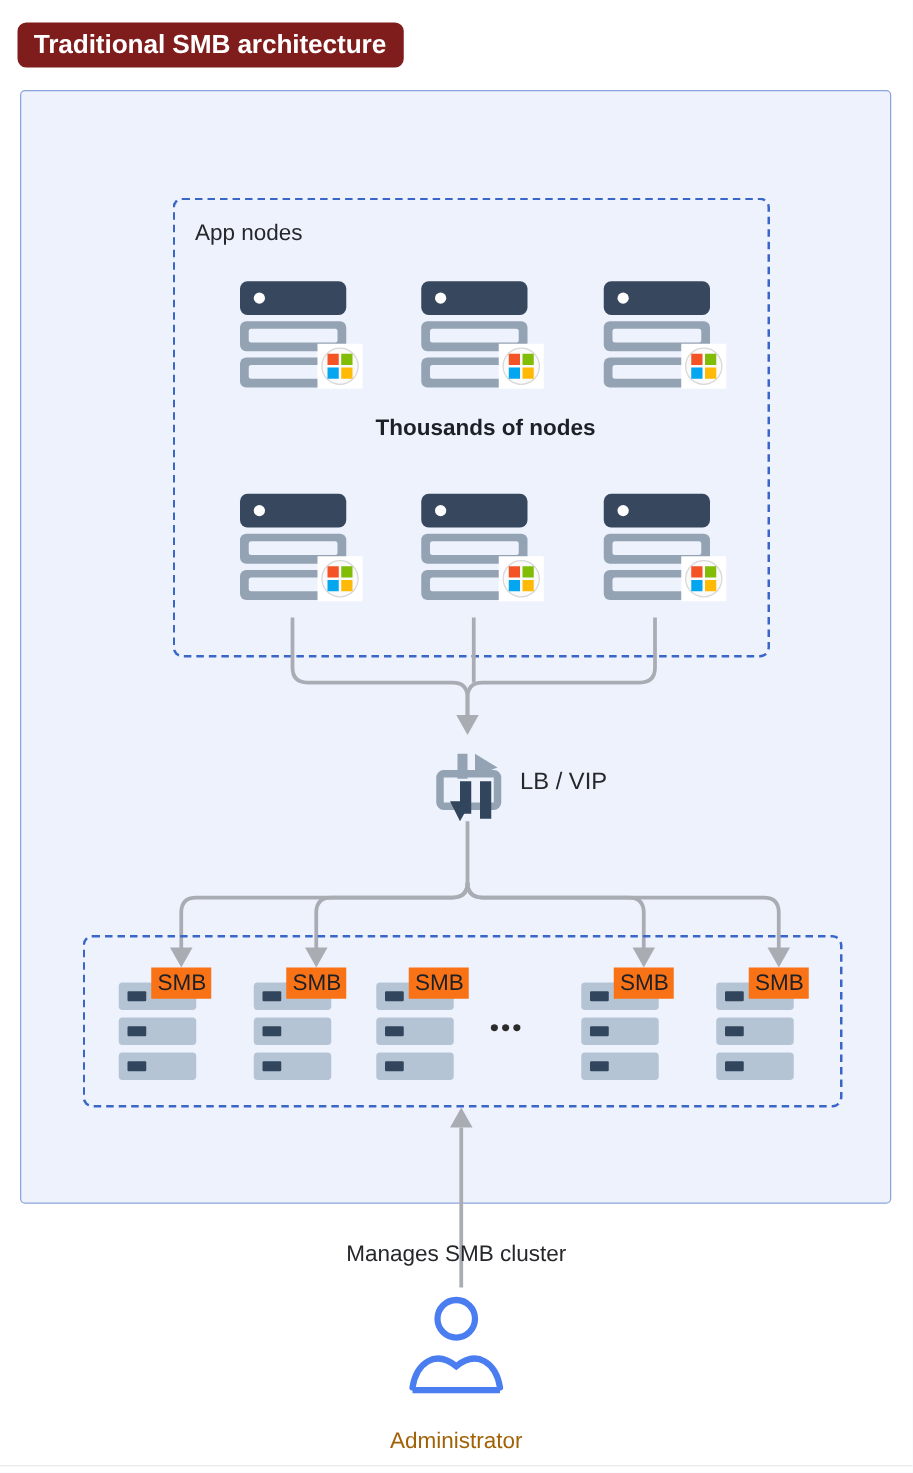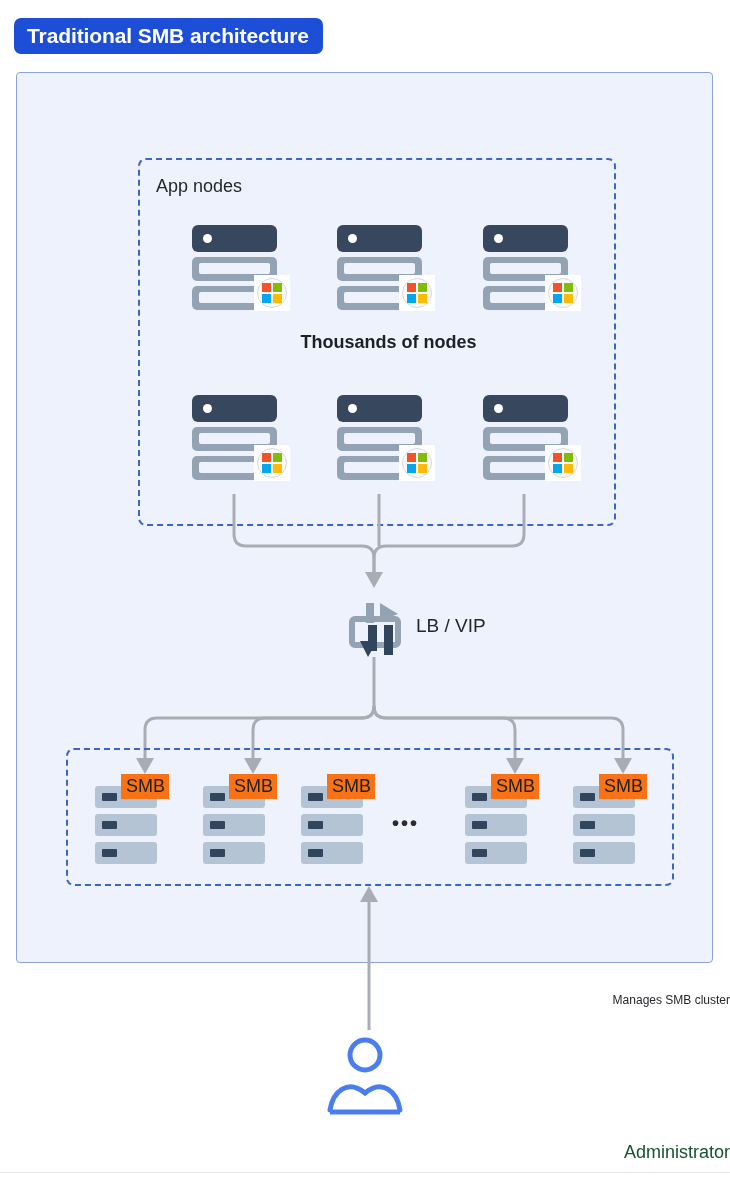--- a/index.html
+++ b/index.html
@@ -17,21 +17,21 @@
 
   
   #title-badge {
     position: absolute;
     left: 14px;
     top: 18px;
     height: 36px;
     padding: 0 14px 0 13px;
     display: flex;
     align-items: center;
-    background: #1d4ed8;
+    background: #7f1d1d;
     border-radius: 7px;
     box-sizing: border-box;
   }
   #title-badge .t {
     color: #ffffff;
     font-size: 21px;
     font-weight: bold;
     letter-spacing: -0.1px;
     white-space: nowrap;
   }
@@ -210,38 +210,38 @@
     left: 0; top: 0;
     width: 730px; height: 1178px;
     pointer-events: none;
   }
 
   
   #manages-label {
     position: absolute;
     left: 0; right: 0;
     top: 993px;
-    text-align: right;
-    font-size: 12px;
+    text-align: center;
+    font-size: 18px;
     color: #26272b;
   }
   #admin-icon {
     position: absolute;
     left: 322px;
     top: 1036px;
     width: 86px;
     height: 82px;
   }
   #admin-label {
     position: absolute;
     left: 0; right: 0;
     top: 1142px;
-    text-align: right;
+    text-align: center;
     font-size: 18px;
-    color: #14532d;
+    color: #a16207;
   }
   #bottom-rule {
     position: absolute;
     left: 0; right: 0;
     top: 1172px;
     height: 1px;
     background: #e9e9ec;
   }
 </style>
 </head>

